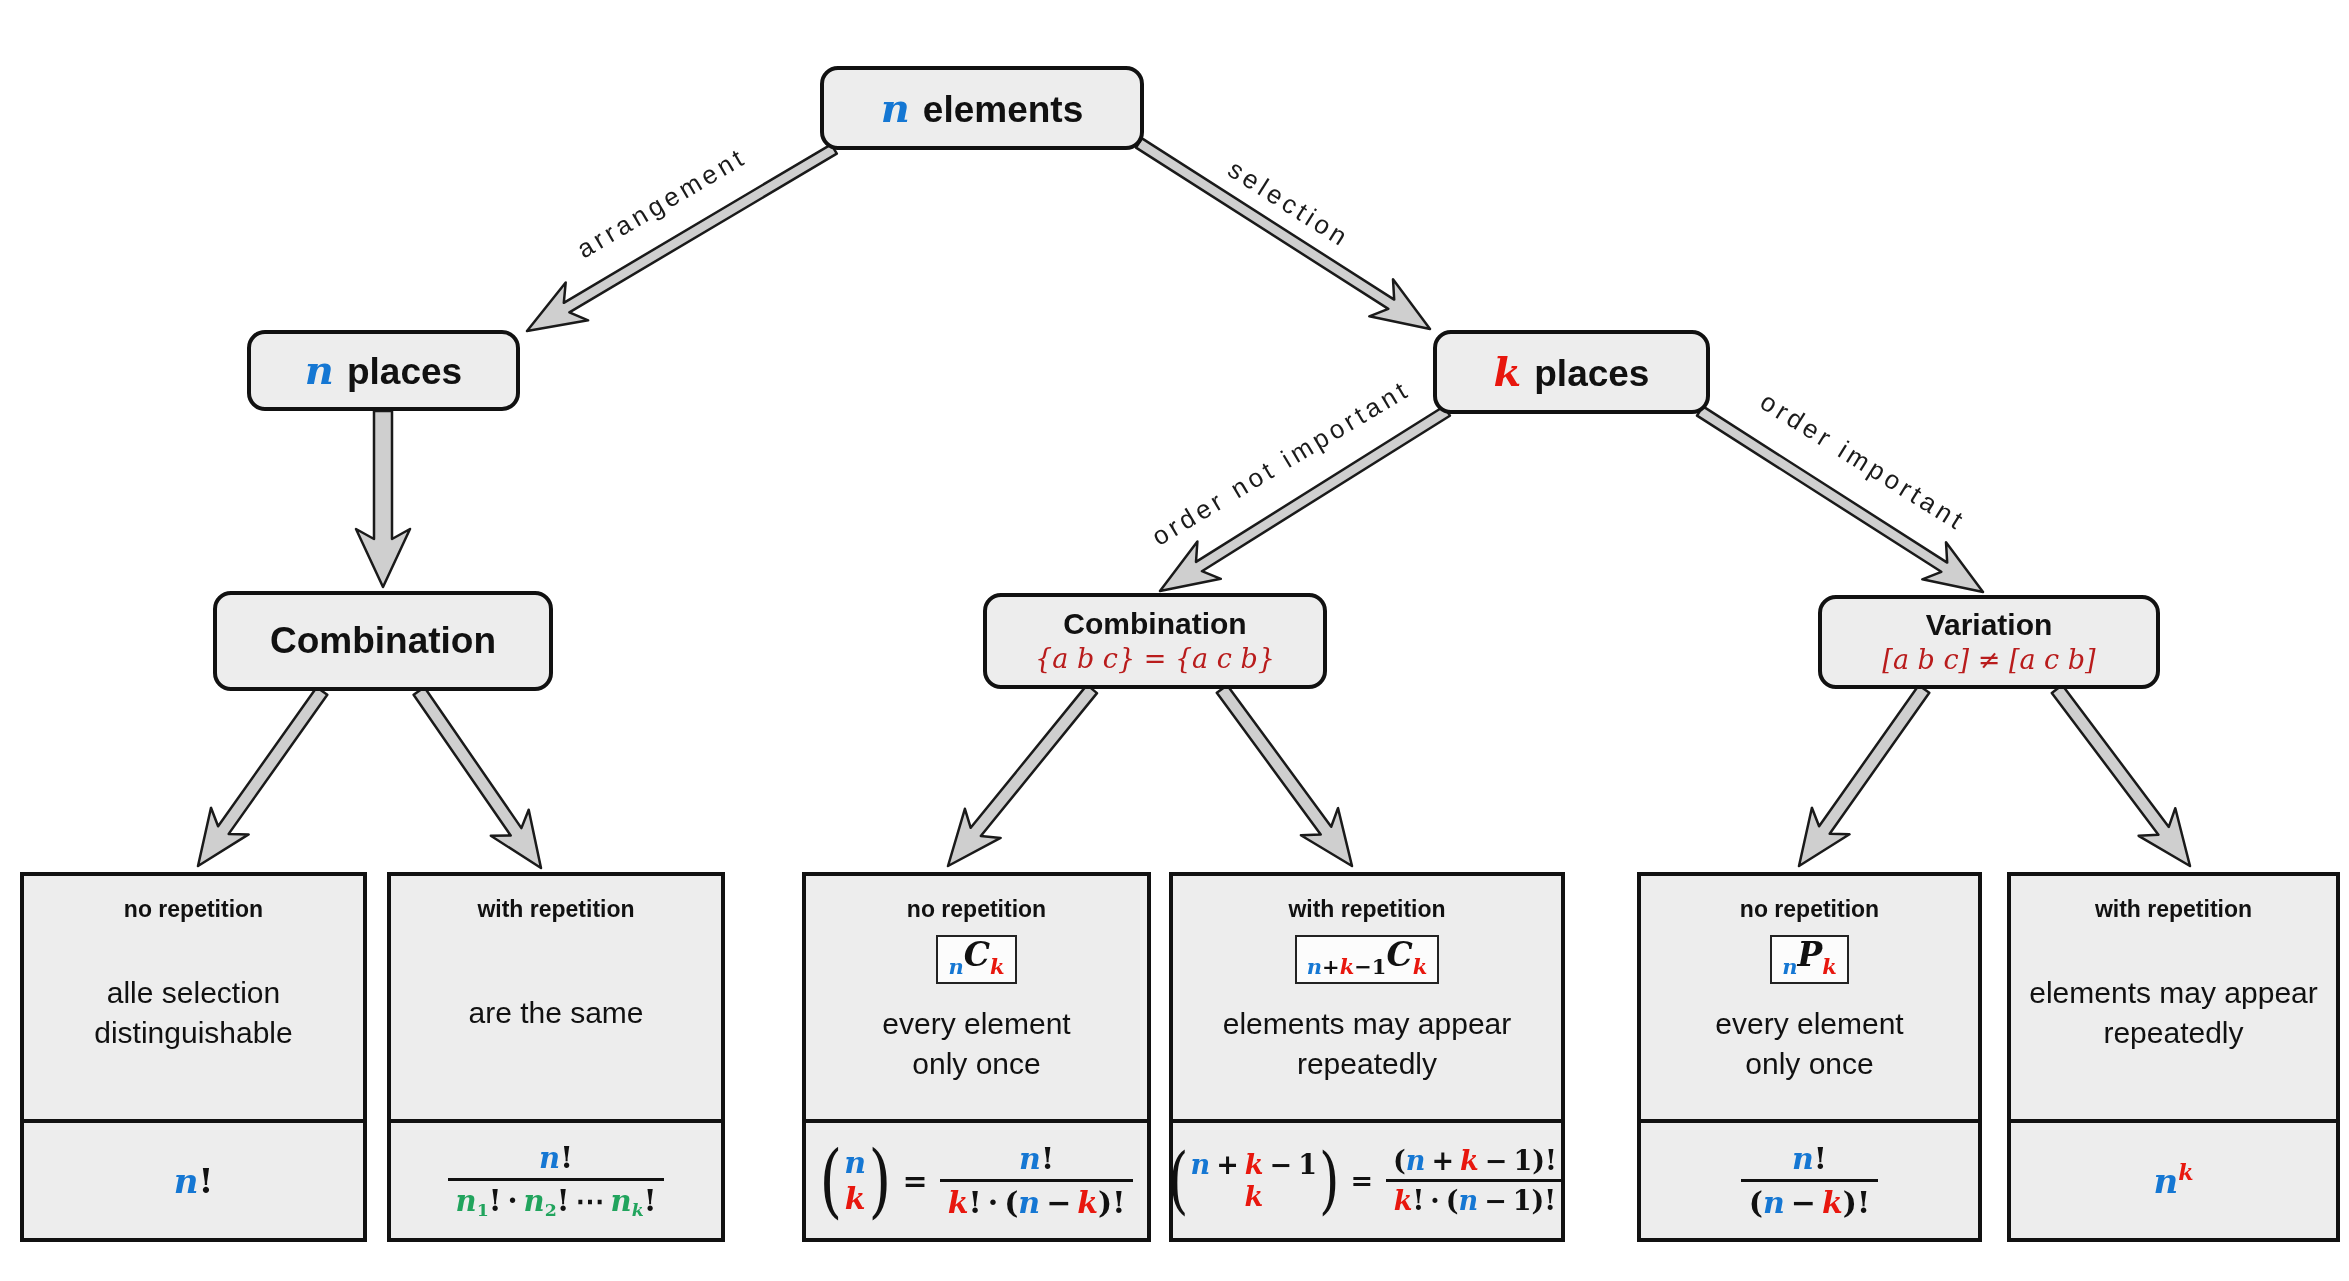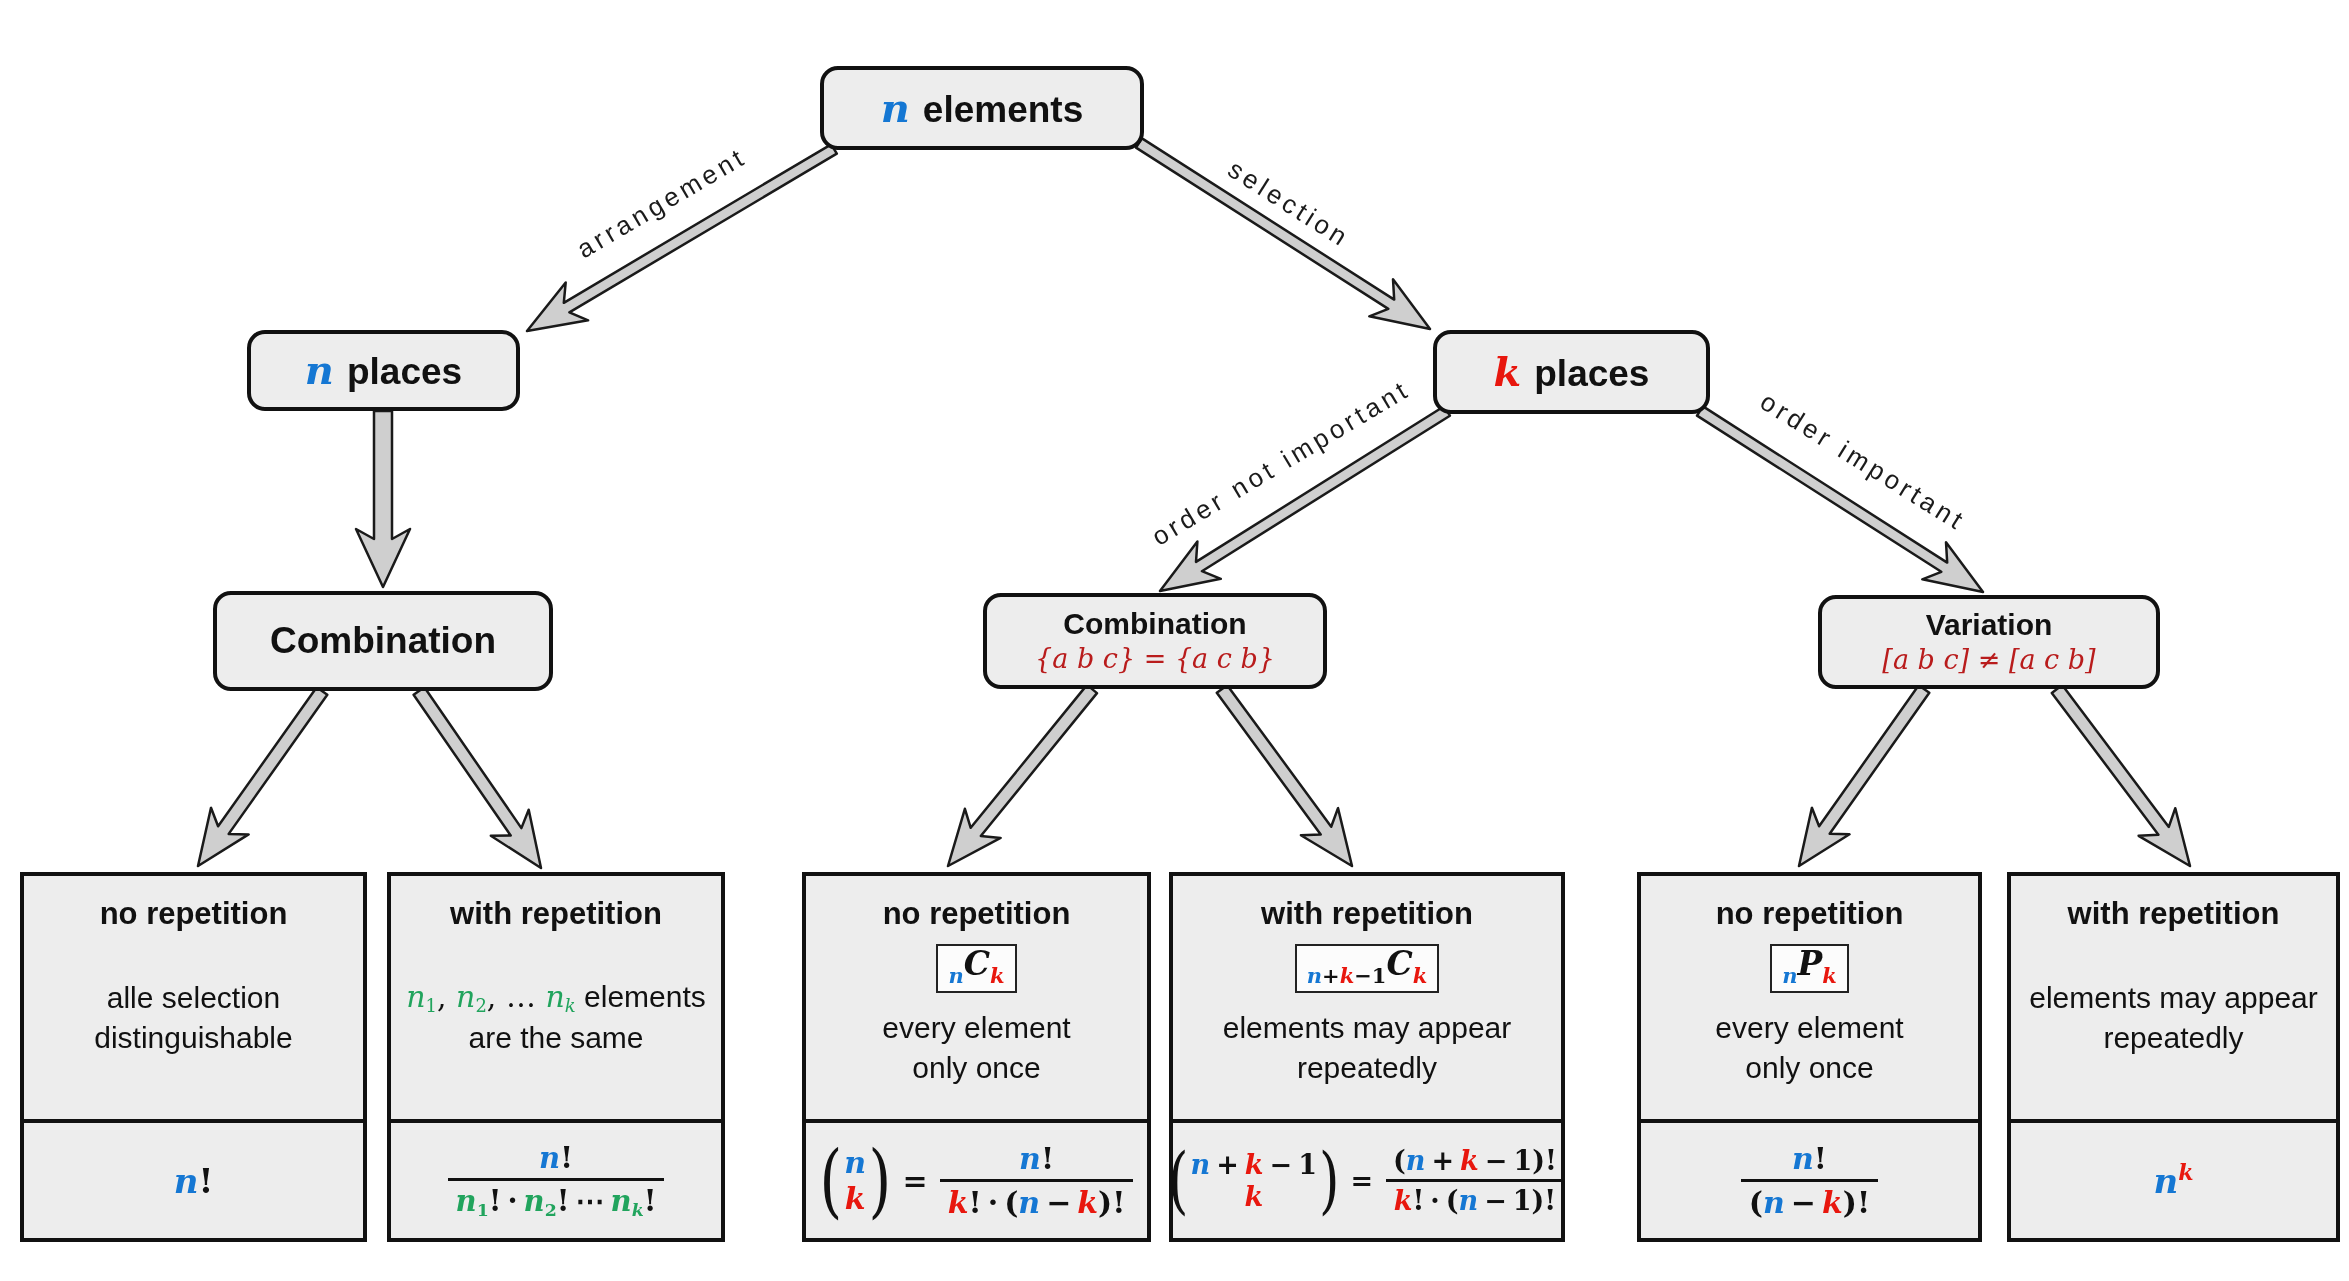--- a/index.html
+++ b/index.html
@@ -16,21 +16,21 @@
   .node-example{font-family:"DejaVu Serif",serif;font-style:italic;font-size:27px;margin-top:3px;color:#b91c1c;}
 
   
   .edge-label{position:absolute;white-space:nowrap;font-size:26px;letter-spacing:4px;color:#1b1b1b;}
 
   
   .leaf{position:absolute;top:872px;height:370px;background:#ededed;border:4px solid #111;
         box-sizing:border-box;display:flex;flex-direction:column;}
   .leaf-desc{height:243px;box-sizing:border-box;display:flex;flex-direction:column;align-items:center;
              padding:20px 8px 16px;}
-  .leaf-head{font-weight:700;font-size:31px;}
+  .leaf-head{font-weight:700;font-size:23px;}
   .leaf-body{margin:auto 0;font-size:30px;text-align:center;line-height:1.33;}
   .leaf-formula{border-top:4px solid #111;flex:1;display:flex;align-items:center;justify-content:center;}
 
   
   .badge{margin-top:12px;border:2.5px solid #222;background:#fcfcfc;padding:0 10px 4px;
          font-family:"DejaVu Serif",serif;font-weight:700;line-height:1.1;}
   .bC{font-size:33px;font-style:italic;font-weight:700;}
   .sbv{font-size:21px;vertical-align:-8px;}
 
   
@@ -120,21 +120,20 @@
       <div class="mf f34">
         <span><span class="v blue">n</span><span class="u">!</span></span>
       </div>
     </div>
   </div>
 
   <div class="leaf" style="left:387px;width:338px;">
     <div class="leaf-desc">
       <div class="leaf-head">with repetition</div>
       <div class="leaf-body">
-        <div><span class="im"><span class="v green">n</span><span class="sb u green">1</span><span class="u">,</span> <span class="v green">n</span><span class="sb u green">2</span><span class="u">,</span> <span class="u">…</span> <span class="v green">n</span><span class="sb v green">k</span></span> <span>elements</span></div>
         <div>are the same</div>
       </div>
     </div>
     <div class="leaf-formula">
       <div class="mf f29">
         <span class="frac">
           <span class="num"><span class="v blue">n</span><span class="u">!</span></span>
           <span class="den"><span class="v green">n</span><span class="sb u green">1</span><span class="u">!</span><span class="u op">·</span><span class="v green">n</span><span class="sb u green">2</span><span class="u">!</span><span class="u op">⋯</span><span class="v green">n</span><span class="sb v green">k</span><span class="u">!</span></span>
         </span>
       </div>

